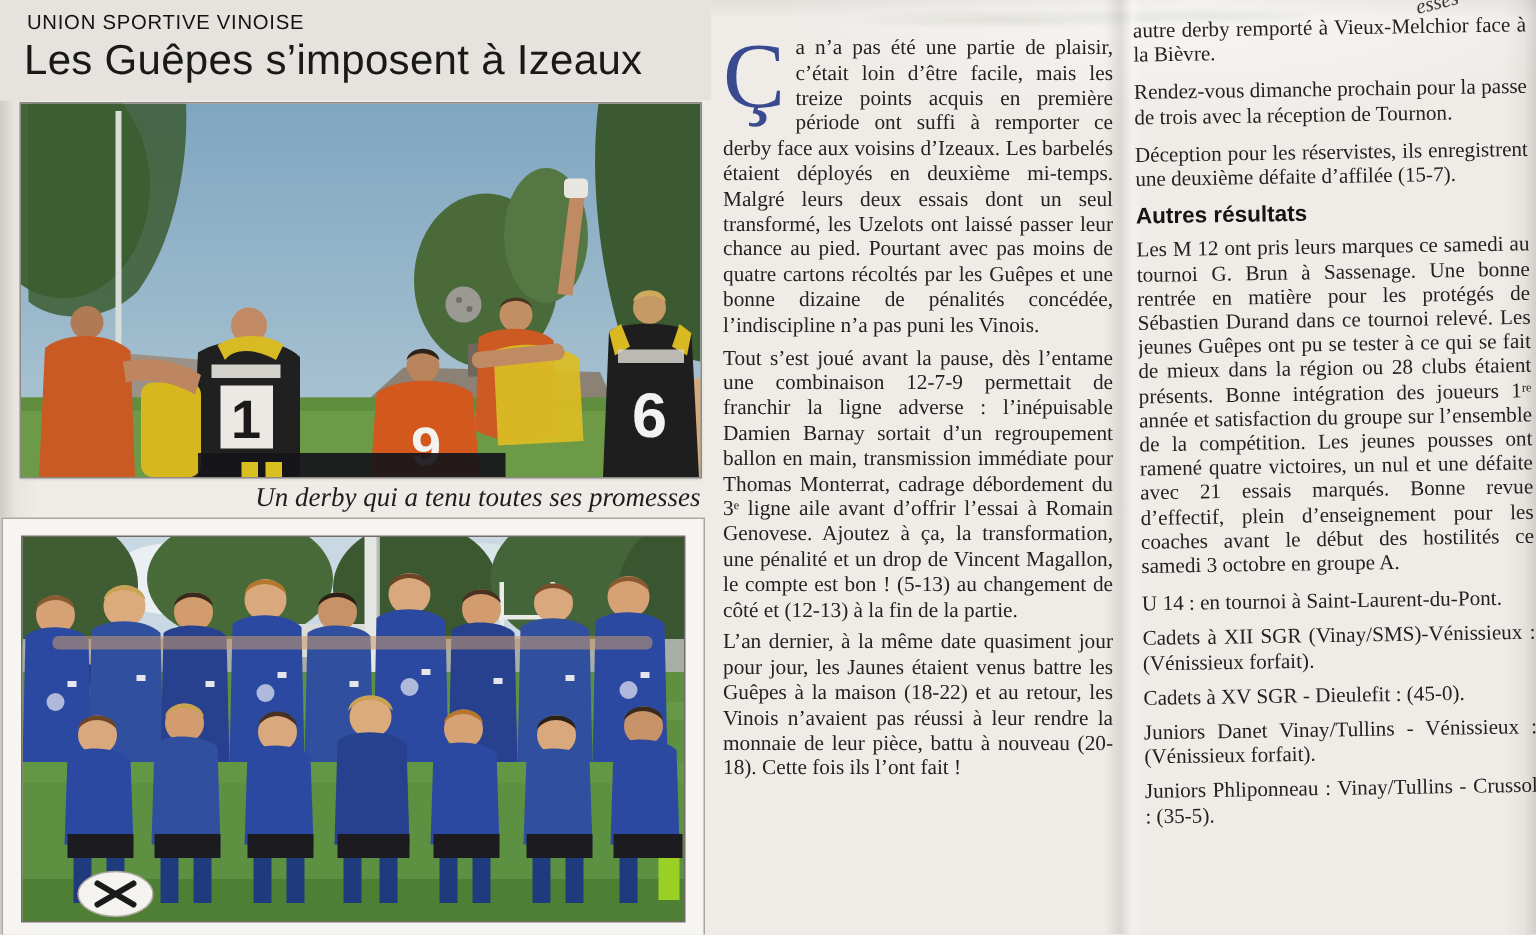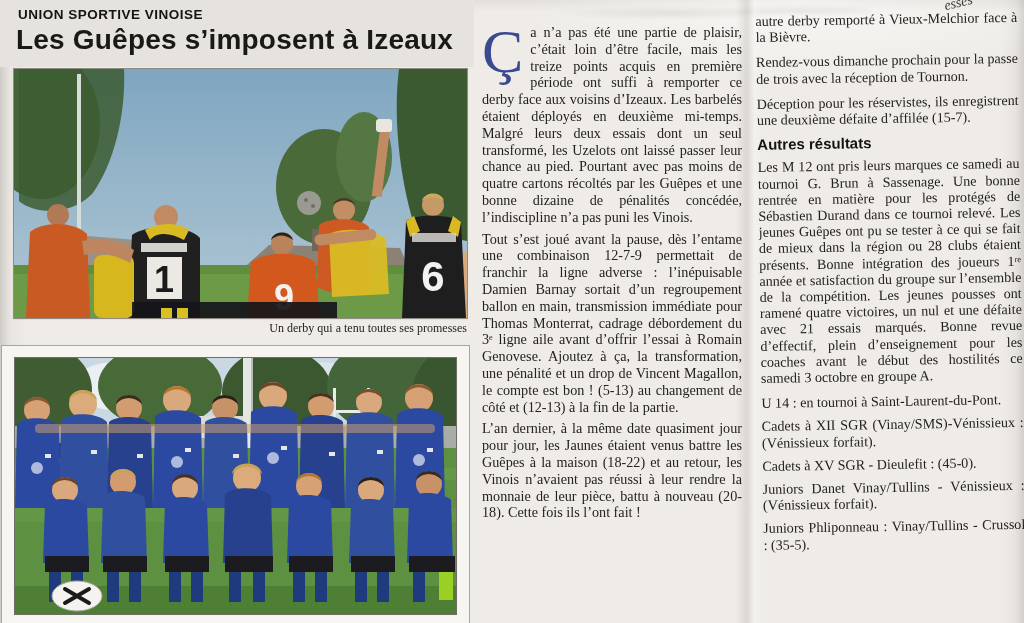--- a/index.html
+++ b/index.html
@@ -20,35 +20,35 @@
   }
   
   .head-band{
     position:absolute;left:0;top:0;width:474px;height:67px;
     background:#e6e3de;
     padding:0;box-sizing:border-box;
   }
   .kicker{
     position:absolute;left:18px;top:7px;
     font-family:"Liberation Sans","DejaVu Sans",sans-serif;
-    font-weight:bold;font-size:13.5px;letter-spacing:.5px;color:#141412;
+    font-weight:normal;font-size:13.5px;letter-spacing:.5px;color:#141412;
   }
   .headline{
     position:absolute;left:16px;top:24px;width:456px;
     font-family:"Liberation Sans","DejaVu Sans",sans-serif;
-    font-weight:bold;font-size:28px;letter-spacing:.2px;color:#191917;
+    font-weight:normal;font-size:28px;letter-spacing:.2px;color:#191917;
   }
   .photo1{
     position:absolute;left:14px;top:69px;width:453px;height:249px;
     outline:1px solid #8f8b84;background:#9db8c8;
     box-shadow:0 1px 2px rgba(0,0,0,.15);
   }
   .caption{
     position:absolute;left:14px;top:321px;width:453px;
-    text-align:right;font-size:12px;color:#1e1d1b;
+    text-align:right;font-style:italic;font-size:18px;color:#1e1d1b;
   }
   .photo2-frame{
     position:absolute;left:1px;top:345px;width:469px;height:284px;
     background:#f7f5f1;border:1px solid #a9a59e;box-sizing:border-box;
     padding:12px 13px 9px 13px;
   }
   .photo2-frame .inner{
     width:441px;height:256px;outline:1px solid #716d66;background:#5d9040;
   }
   

